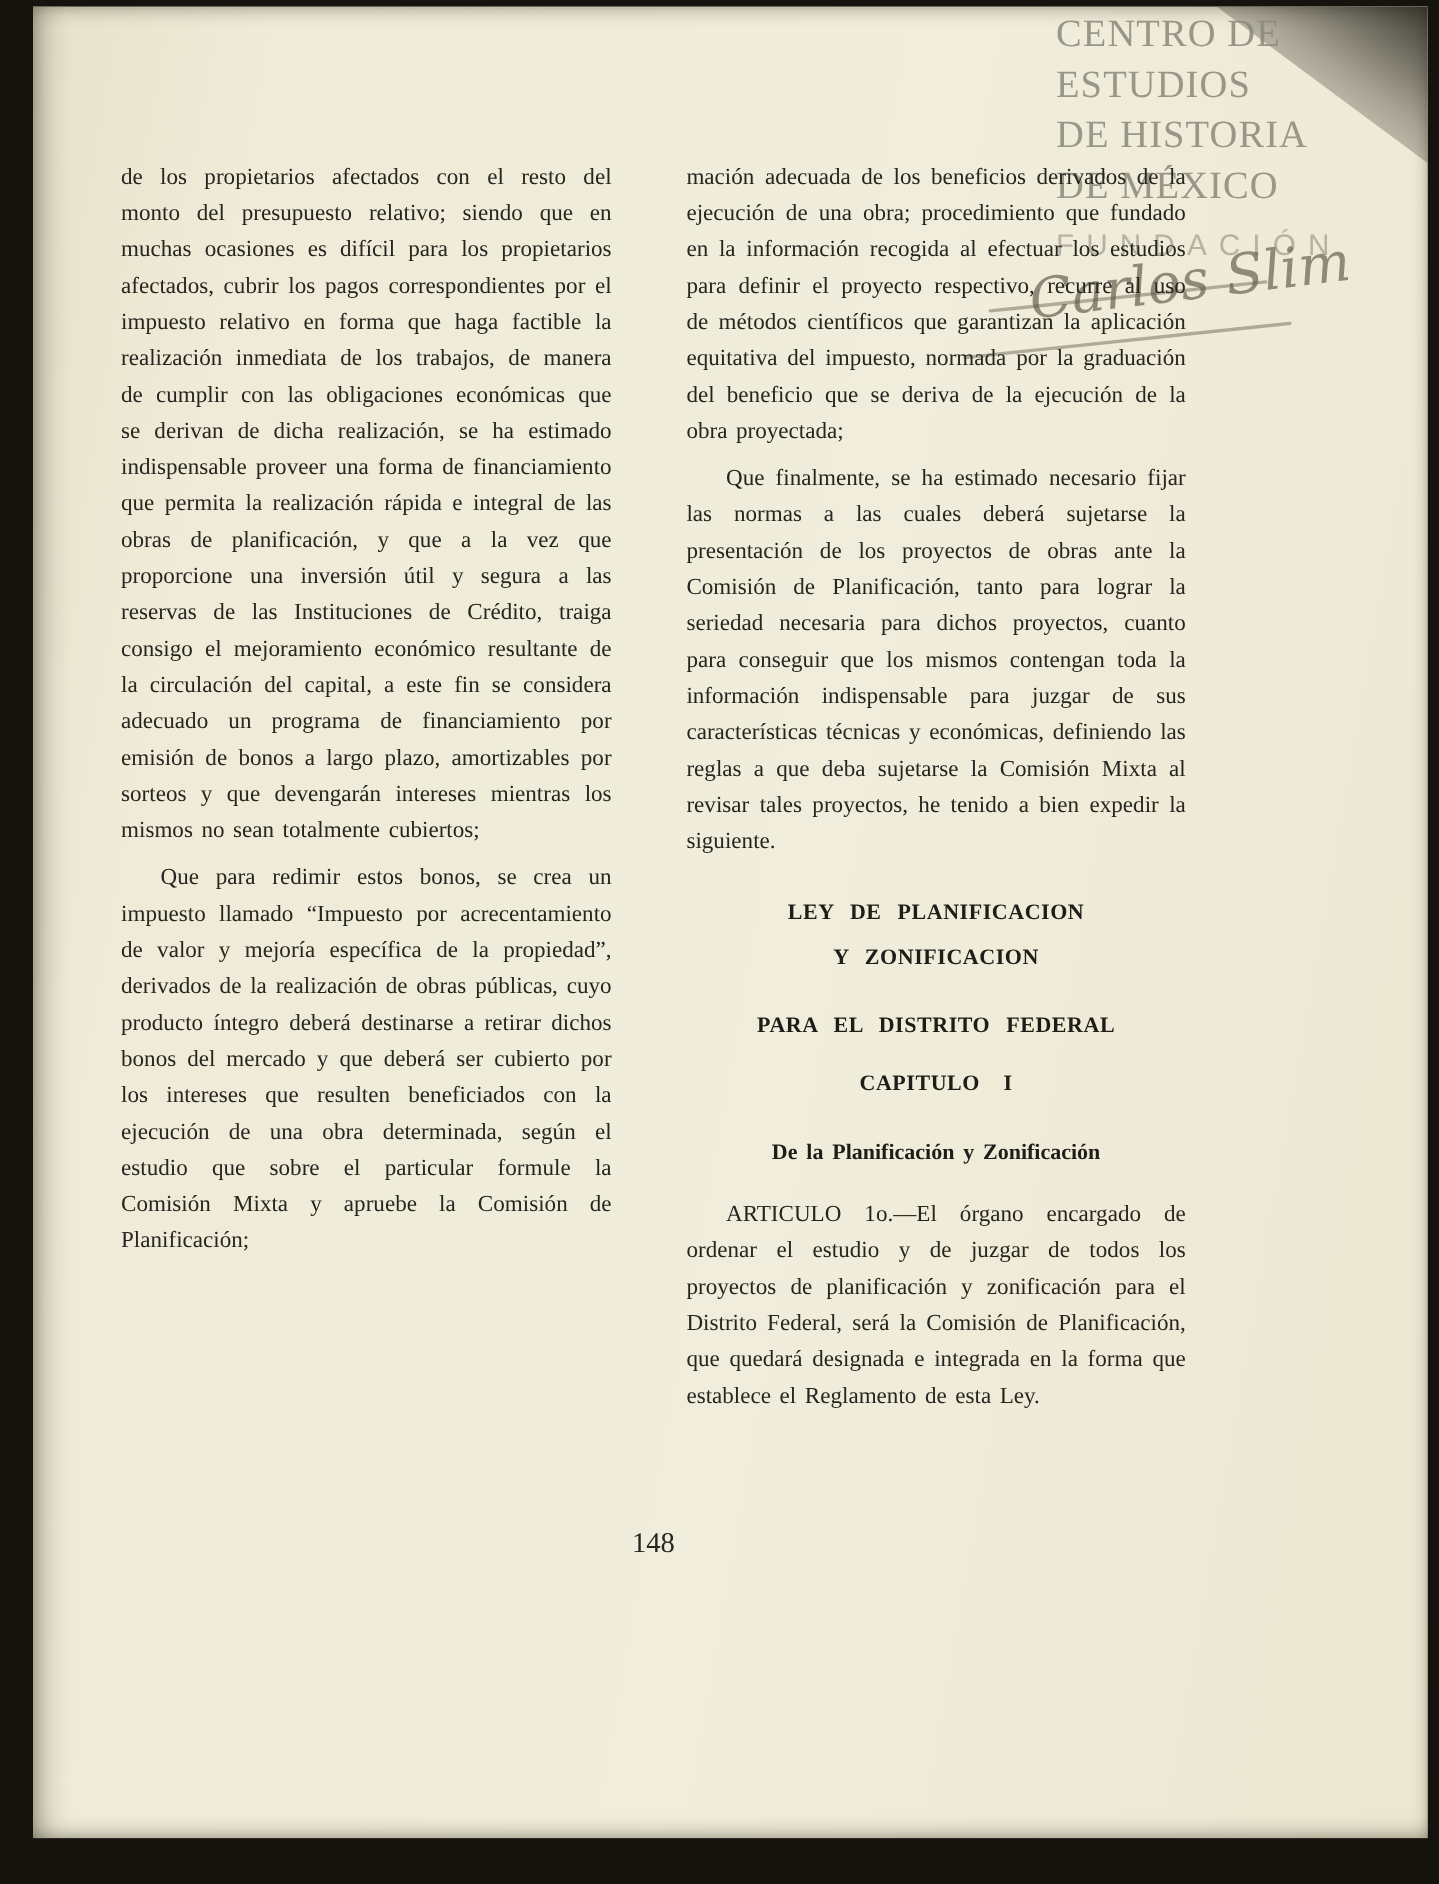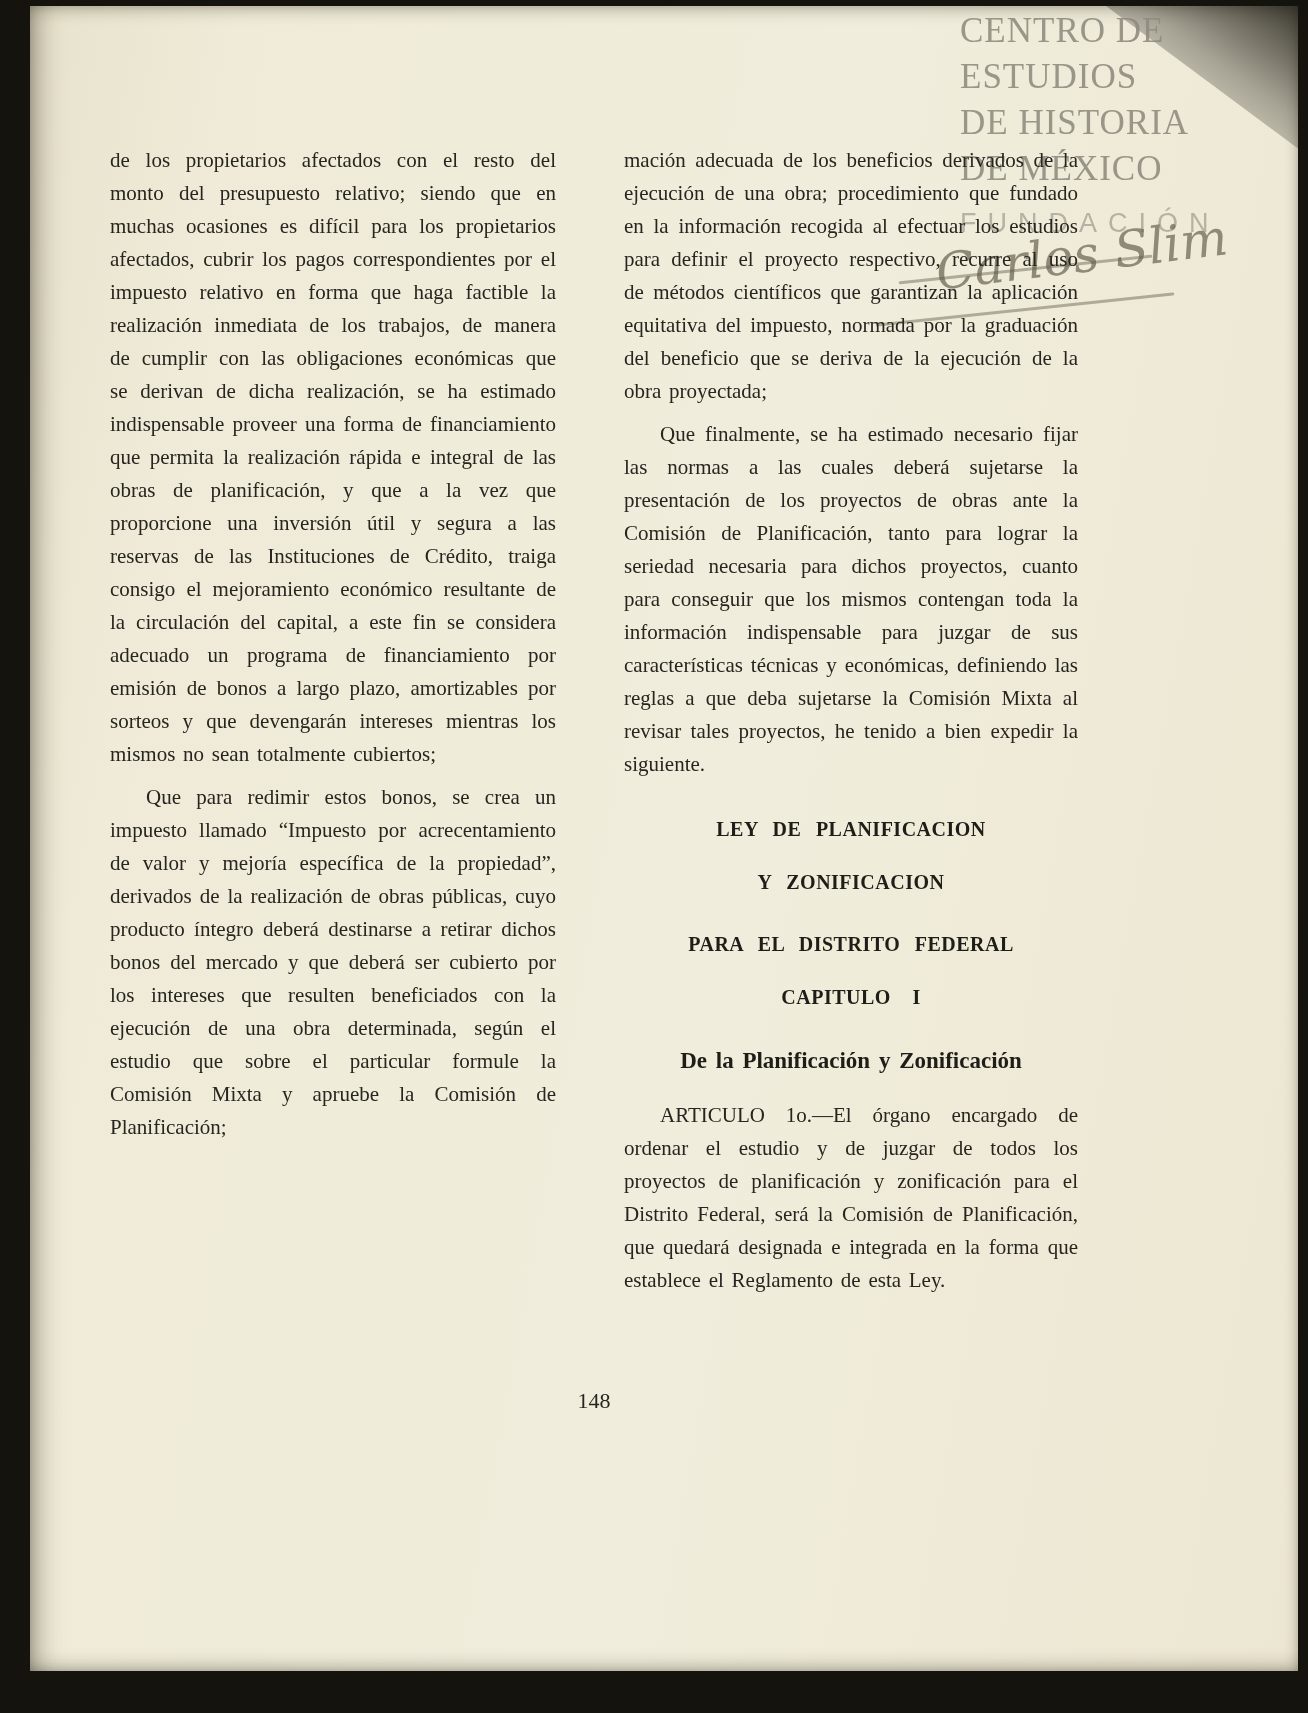--- a/index.html
+++ b/index.html
@@ -103,40 +103,40 @@
 
   .title {
     text-align: center;
     font-weight: bold;
     color: #1f1d17;
     font-size: 20px;
     letter-spacing: 0.5px;
     word-spacing: 9px;
   }
   .title.t1 { margin-top: 32px; }
-  .title.t2 { margin-top: 20px; }
+  .title.t2 { margin-top: 8px; }
   .title.t3 { margin-top: 29px; }
   .title.chapter { margin-top: 20px; word-spacing: 16px; }
   .section-heading {
     margin-top: 30px;
     text-align: center;
     font-weight: bold;
-    font-size: 23px;
+    font-size: 20px;
     color: #1f1d17;
     word-spacing: 3px;
   }
   .col p.article { margin-top: 22px; }
 
   .page-number {
     position: absolute;
     left: 70px;
     width: 988px;
     top: 1382px;
     text-align: center;
-    font-size: 22px;
+    font-size: 26px;
     color: #27251f;
   }
 </style>
 </head>
 <body>
 
 <div class="page">
 
   <div class="corner-tr"></div>
 

